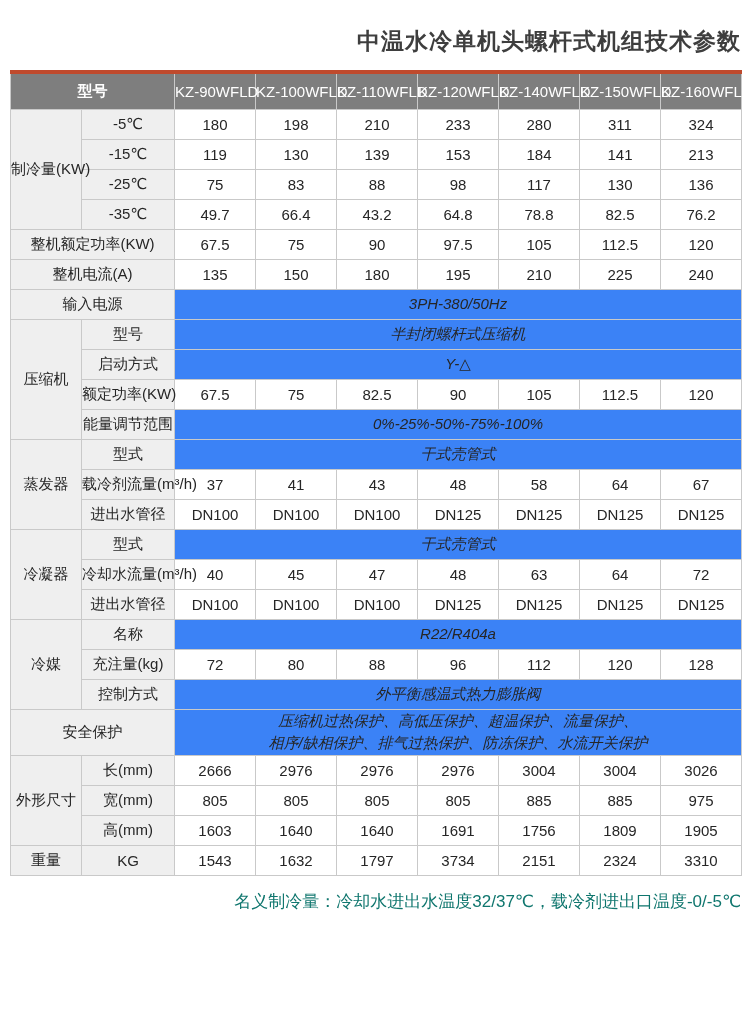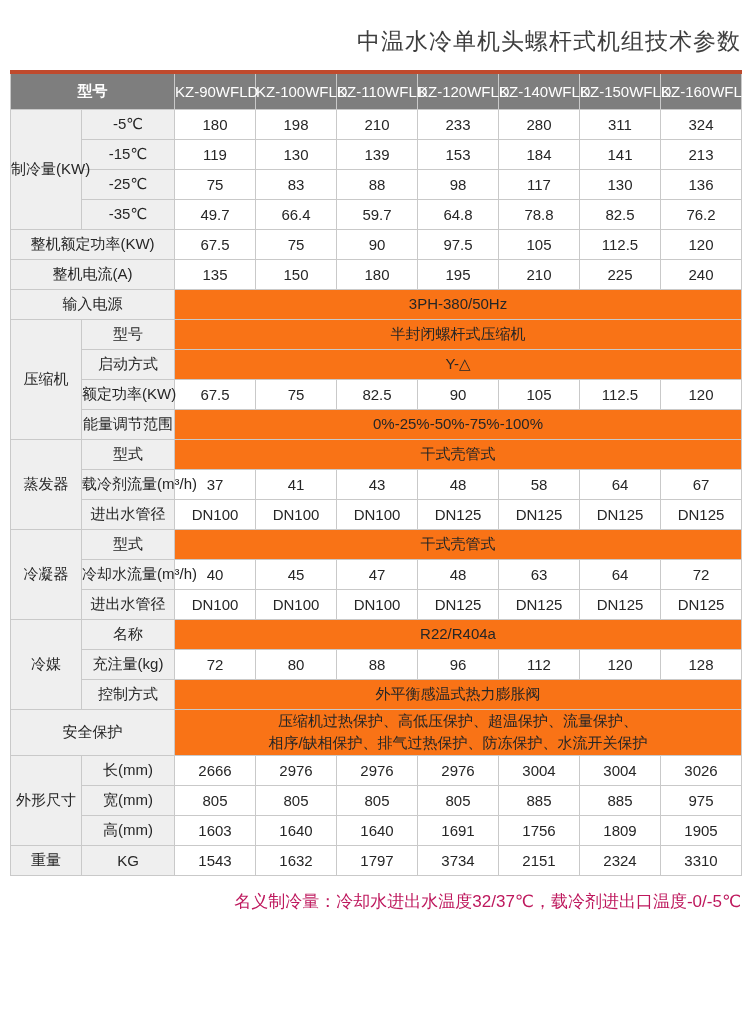--- a/index.html
+++ b/index.html
@@ -8,21 +8,21 @@
     position:relative;
     width:751px; height:1011px;
     background:#ffffff;
     font-family:"Liberation Sans","DejaVu Sans",sans-serif;
     padding:26px 10px 0 10px;
     overflow:hidden;
   }
   .title {
     text-align:right;
     font-size:23px;
-    font-weight:400;
+    font-weight:700;
     color:#3e3e3e;
     letter-spacing:1px;
     margin-bottom:13px;
     white-space:nowrap;
   }
   table.spec {
     width:731px;
     table-layout:fixed;
     border-collapse:collapse;
     border-top:4px solid #bf4a2d;
@@ -45,30 +45,31 @@
     font-weight:400;
     white-space:nowrap;
   }
   table.spec th.hl { font-weight:700; }
   td.g, td.l {
     background:#efefef;
     white-space:nowrap;
   }
   td.v { background:#ffffff; }
   td.s {
-    background:#f97316;
+    background:#3b82f6;
     white-space:pre-line;
     line-height:1.5;
     padding:5px 0;
+    font-style:italic;
   }
   .footnote {
     margin-top:13px;
     text-align:right;
     font-size:17px;
-    color:#be185d;
+    color:#0f766e;
     line-height:1.55;
     white-space:nowrap;
   }
 </style>
 </head>
 <body>
 
 <div class="page">
   <div class="title">中温水冷单机头螺杆式机组技术参数</div>
 
@@ -125,21 +126,21 @@
           <td class="v">88</td>
           <td class="v">98</td>
           <td class="v">117</td>
           <td class="v">130</td>
           <td class="v">136</td>
         </tr>
         <tr>
           <td class="l">-35℃</td>
           <td class="v">49.7</td>
           <td class="v">66.4</td>
-          <td class="v">59.7</td>
+          <td class="v">43.2</td>
           <td class="v">64.8</td>
           <td class="v">78.8</td>
           <td class="v">82.5</td>
           <td class="v">76.2</td>
         </tr>
         <tr>
           <td colspan="2" class="l">整机额定功率(KW)</td>
           <td class="v">67.5</td>
           <td class="v">75</td>
           <td class="v">90</td>

